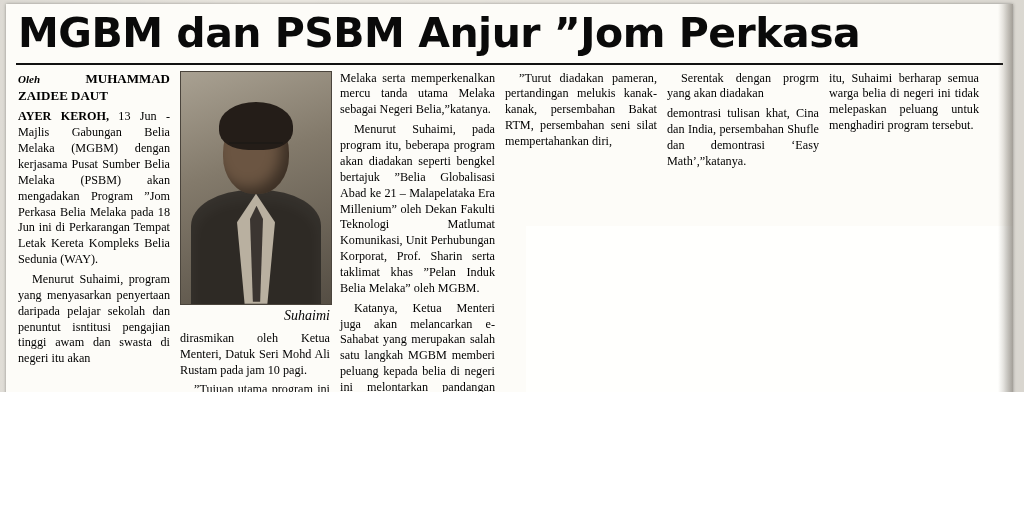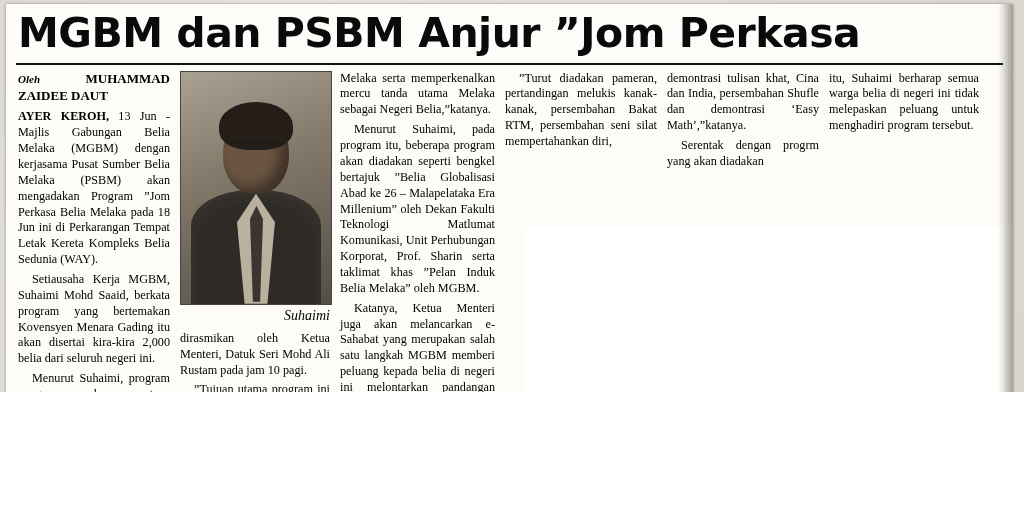--- a/index.html
+++ b/index.html
@@ -238,21 +238,20 @@
     <div class="rule"></div>
 
     <div class="body-wrap">
 
       <div class="col c1">
         <div class="byline">
           <span>Oleh</span>
           <span class="name">MUHAMMAD ZAIDEE DAUT</span>
         </div>
         <p class="para first"><span class="lede-start">AYER KEROH,</span> 13 Jun - Majlis Gabungan Belia Melaka (MGBM) dengan kerjasama Pusat Sumber Belia Melaka (PSBM) akan mengadakan Program ”Jom Perkasa Belia Melaka pada 18 Jun ini di Perkarangan Tempat Letak Kereta Kompleks Belia Sedunia (WAY).</p>
-        <p class="para">Setiausaha Kerja MGBM, Suhaimi Mohd Saaid, berkata program yang bertemakan Kovensyen Menara Gading itu akan disertai kira-kira 2,000 belia dari seluruh negeri ini.</p>
         <p class="para">Menurut Suhaimi, program yang menyasarkan penyertaan daripada pelajar sekolah dan penuntut isntitusi pengajian tinggi awam dan swasta di negeri itu akan</p>
       </div>
 
       <div class="col c2">
         <div class="photo-block">
           <div class="photo">
             <div class="bg"></div>
             <div class="body"></div>
             <div class="shirt"></div>
             <div class="tie"></div>
@@ -261,31 +260,31 @@
             <div class="glasses"></div>
           </div>
           <div class="caption">Suhaimi</div>
         </div>
         <p class="para first">dirasmikan oleh Ketua Menteri, Datuk Seri Mohd Ali Rustam pada jam 10 pagi.</p>
         <p class="para">”Tujuan utama program ini diadakan adalah untuk memperkenalkan beberapa pemimpin negara yang merupakan tokoh belia</p>
       </div>
 
       <div class="col c3">
         <p class="para first">Melaka serta memperkenalkan mercu tanda utama Melaka sebagai Negeri Belia,”katanya.</p>
-        <p class="para">Menurut Suhaimi, pada program itu, beberapa program akan diadakan seperti bengkel bertajuk ”Belia Globalisasi Abad ke 26 – Malapelataka Era Millenium” oleh Dekan Fakulti Teknologi Matlumat Komunikasi, Unit Perhubungan Korporat, Prof. Sharin serta taklimat khas ”Pelan Induk Belia Melaka” oleh MGBM.</p>
+        <p class="para">Menurut Suhaimi, pada program itu, beberapa program akan diadakan seperti bengkel bertajuk ”Belia Globalisasi Abad ke 21 – Malapelataka Era Millenium” oleh Dekan Fakulti Teknologi Matlumat Komunikasi, Unit Perhubungan Korporat, Prof. Sharin serta taklimat khas ”Pelan Induk Belia Melaka” oleh MGBM.</p>
         <p class="para">Katanya, Ketua Menteri juga akan melancarkan e-Sahabat yang merupakan salah satu langkah MGBM memberi peluang kepada belia di negeri ini melontarkan pandangan mereka untuk membangunkan belia Melaka.</p>
       </div>
 
       <div class="col c4">
         <p class="para">”Turut diadakan pameran, pertandingan melukis kanak-kanak, persembahan Bakat RTM, persembahan seni silat mempertahankan diri,</p>
       </div>
 
       <div class="col c5">
+        <p class="para">Serentak dengan progrm yang akan diadakan</p>
         <p class="para first">demontrasi tulisan khat, Cina dan India, persembahan Shufle dan demontrasi ‘Easy Math’,”katanya.</p>
-        <p class="para">Serentak dengan progrm yang akan diadakan</p>
       </div>
 
       <div class="col c6">
         <p class="para first">itu, Suhaimi berharap semua warga belia di negeri ini tidak melepaskan peluang untuk menghadiri program tersebut.</p>
       </div>
 
     </div>
 
     <div class="blank-region"></div>
     <div class="edge-smudge"></div>

